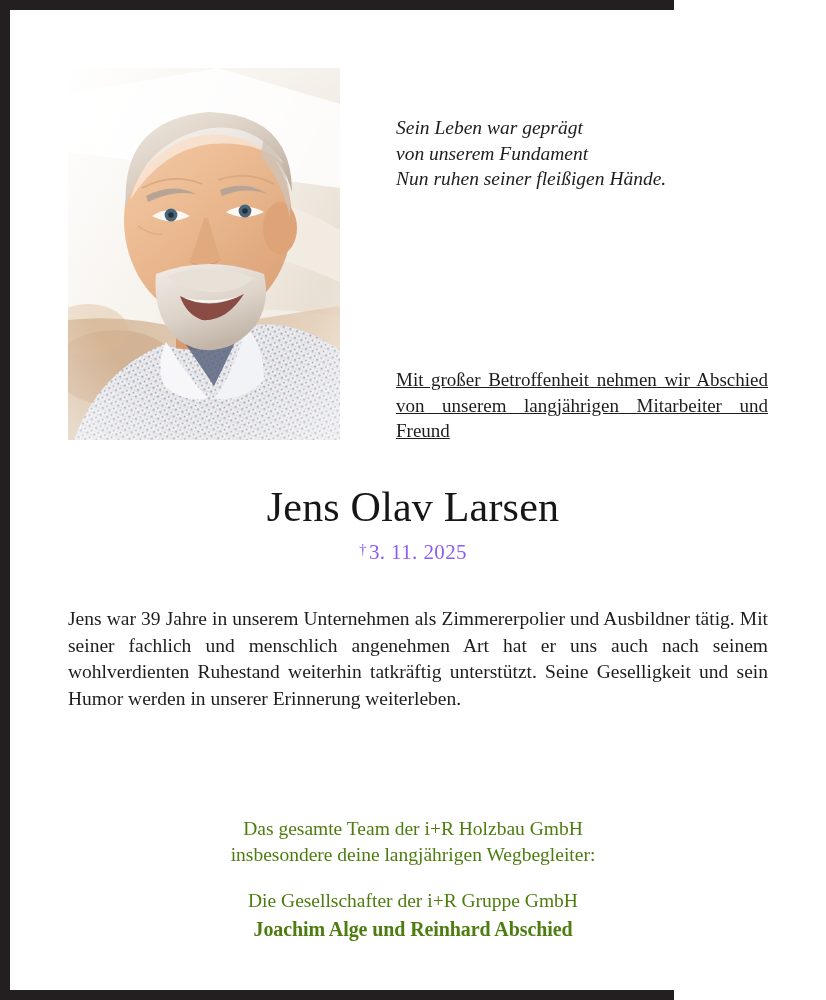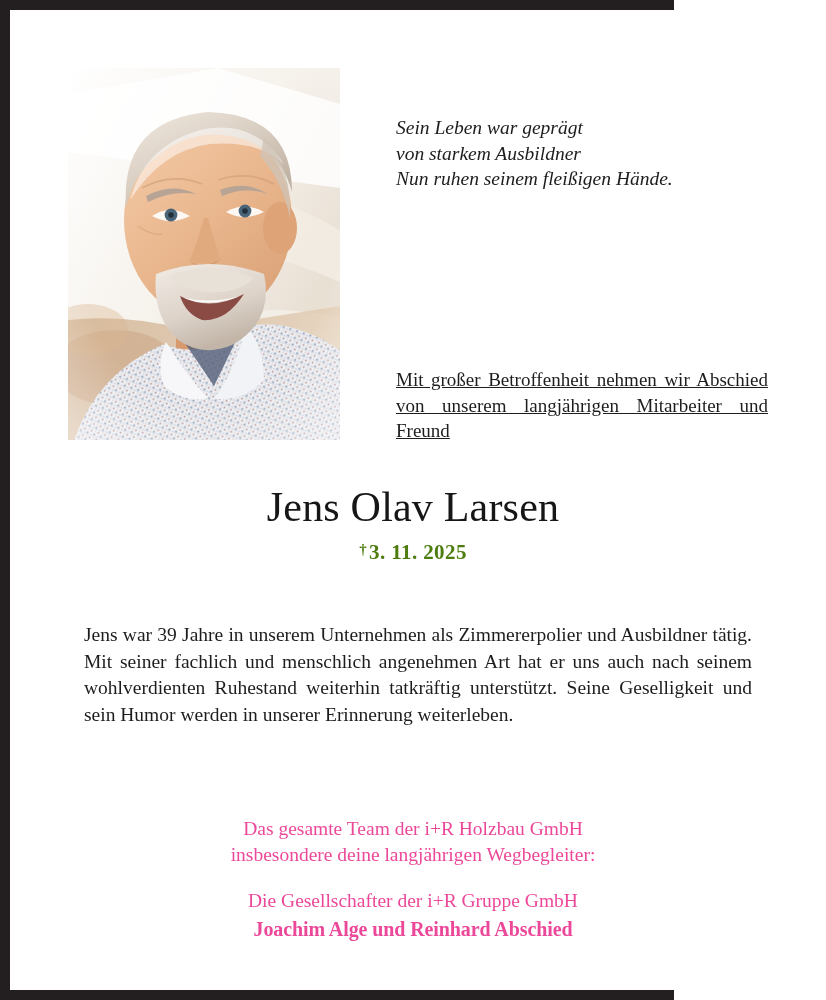--- a/index.html
+++ b/index.html
@@ -82,55 +82,55 @@
   .name {
     font-size: 42px;
     line-height: 58px;
     letter-spacing: 0.2px;
     color: #161616;
     text-align: center;
   }
   .death-date {
     margin-top: 4px;
     font-size: 21px;
-    font-weight: bold;
+    font-weight: normal;
     letter-spacing: 0.4px;
-    color: #4d7c0f;
+    color: #8b5cf6;
   }
   .dagger {
     font-size: 15px;
     vertical-align: 5px;
     margin-right: 2px;
   }
 
   
   .body-text {
     position: absolute;
     left: 58px;
     top: 596px;
     width: 700px;
     font-size: 19.5px;
     line-height: 26.5px;
     text-align: justify;
     text-justify: inter-word;
     color: #1d1d1d;
   }
-  .body-text p { margin: 16px; }
+  .body-text p { margin: 0; }
   .body-text p.second { margin-top: 26px; }
   .body-text p.second,
   .body-text p.no-justify { text-align: left; }
 
   
   .signature {
     position: absolute;
     left: 0;
     top: 806px;
     width: 806px;
     text-align: center;
-    color: #ec4899;
+    color: #4d7c0f;
   }
   .sig-line {
     font-size: 19.5px;
     line-height: 26px;
   }
   .sig-names {
     font-size: 20px;
     font-weight: bold;
     line-height: 30px;
     letter-spacing: -0.1px;
@@ -239,22 +239,22 @@
 
         <path d="M112 228 Q142 244 176 226 Q158 254 134 252 Q118 246 112 228 Z" fill="#8a4b45"></path>
         <path d="M116 230 Q142 240 172 228 Q144 236 116 230 Z" fill="#ffffff" opacity="0.92"></path>
 
         <rect width="272" height="372" fill="url(#vign)"></rect>
       </svg>
     </div>
 
     <div class="poem">
       <div>Sein Leben war geprägt</div>
-      <div>von starkem Ausbildner</div>
-      <div>Nun ruhen seinem fleißigen Hände.</div>
+      <div>von unserem Fundament</div>
+      <div>Nun ruhen seiner fleißigen Hände.</div>
     </div>
 
     <div class="intro">Mit großer Betroffenheit nehmen wir Abschied von unserem langjährigen Mitarbeiter und Freund</div>
 
     <div class="name-block">
       <div class="name">Jens Olav Larsen</div>
       <div class="death-date"><span class="dagger">†</span><span>3. 11. 2025</span></div>
     </div>
 
     <div class="body-text">

